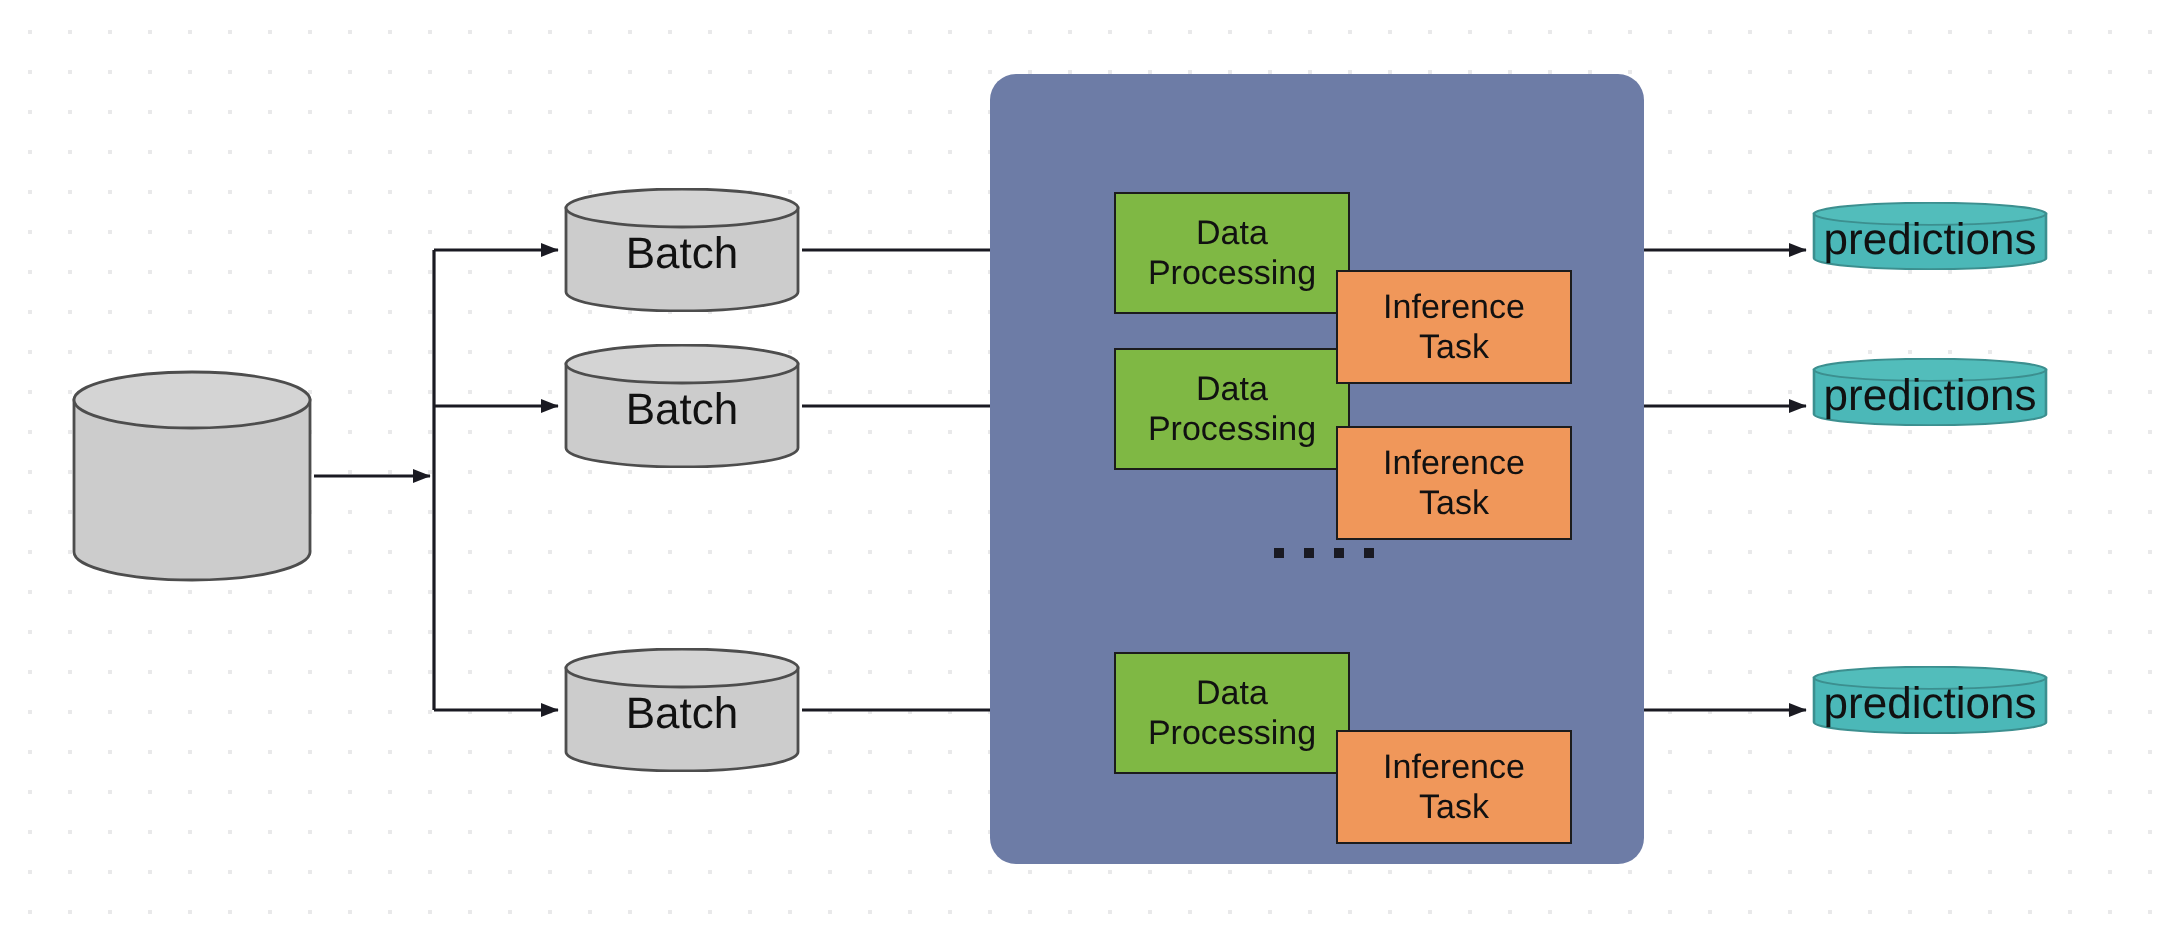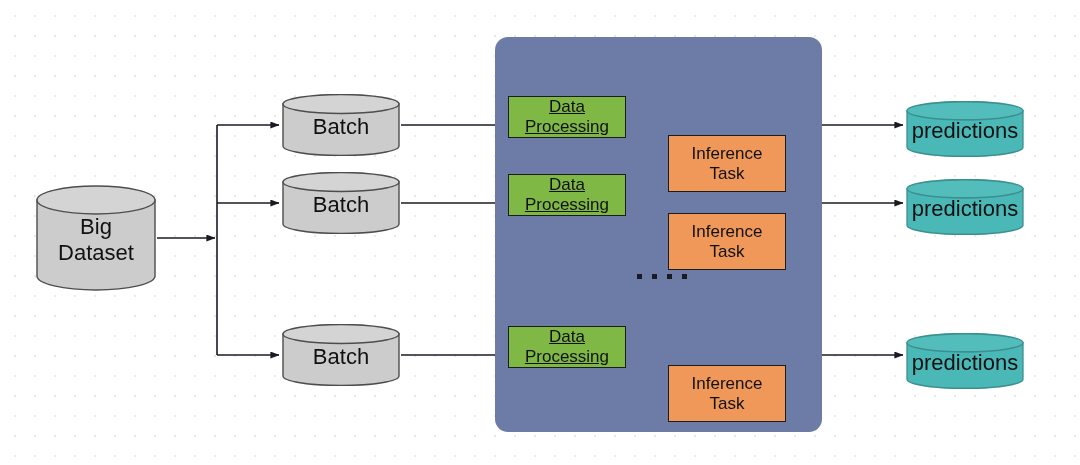--- a/index.html
+++ b/index.html
@@ -51,21 +51,21 @@
     justify-content: center;
     text-align: center;
     line-height: 1.16;
     color: #111111;
     font-size: 17px;
     white-space: pre-line;
   }
   .node.green  { background: #7fb844; }
   .node.orange { background: #f0975a; }
 
-  .proc { width: 118px; height: 42px; left: 508px; text-decoration: underline; }
+  .proc { width: 118px; height: 61px; left: 557px; }
   .infer { width: 118px; height: 57px; left: 668px; margin-top: 39px; }
 
   .row1 { top: 96px; }
   .row2 { top: 174px; }
   .row3 { top: 326px; }
 
   
   .cyl {
     position: absolute;
     display: flex;
@@ -84,21 +84,21 @@
     height: 100%;
   }
   .cyl .cyl-label {
     position: relative;
     z-index: 2;
     padding-top: 3px;
   }
 
   .cyl-big   { left: 36px;  top: 185px; width: 120px; height: 106px; }
   .cyl-batch { width: 118px; height: 62px; left: 282px; }
-  .cyl-pred  { width: 118px; height: 56px; left: 906px; }
+  .cyl-pred  { width: 118px; height: 34px; left: 906px; }
 
   .batch-r1 { top: 94px; }
   .batch-r2 { top: 172px; }
   .batch-r3 { top: 324px; }
 
   .pred-r1 { top: 101px; }
   .pred-r2 { top: 179px; }
   .pred-r3 { top: 333px; }
 
   
@@ -153,22 +153,20 @@
     </g>
   </svg>
 
   <div class="panel"></div>
 
   <div class="cyl cyl-big">
     <svg class="cyl-svg" viewBox="0 0 120 106" preserveAspectRatio="none" xmlns="http://www.w3.org/2000/svg">
       <path d="M1,15 L1,91 A59,14 0 0 0 119,91 L119,15 Z" fill="#cccccc" stroke="#4d4d4d" stroke-width="1.4"></path>
       <ellipse cx="60" cy="15" rx="59" ry="14" fill="#d4d4d4" stroke="#4d4d4d" stroke-width="1.4"></ellipse>
     </svg>
-    <span class="cyl-label">Big
-Dataset</span>
   </div>
 
   <div class="cyl cyl-batch batch-r1">
     <svg class="cyl-svg" viewBox="0 0 118 62" preserveAspectRatio="none" xmlns="http://www.w3.org/2000/svg">
       <path d="M1,10 L1,52 A58,9.5 0 0 0 117,52 L117,10 Z" fill="#cccccc" stroke="#4d4d4d" stroke-width="1.4"></path>
       <ellipse cx="59" cy="10" rx="58" ry="9.5" fill="#d4d4d4" stroke="#4d4d4d" stroke-width="1.4"></ellipse>
     </svg>
     <span class="cyl-label">Batch</span>
   </div>
 

